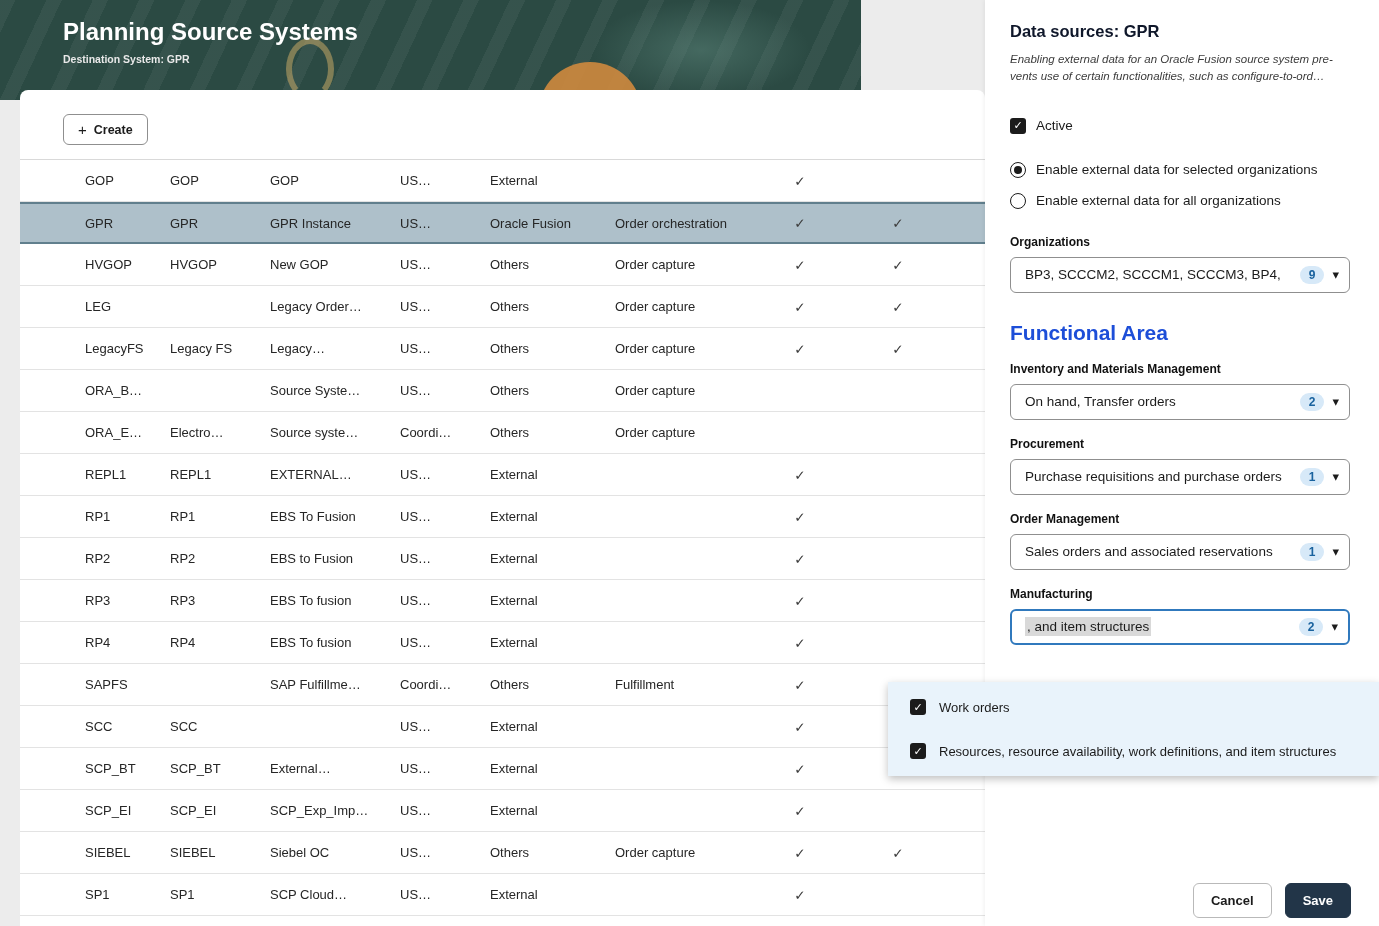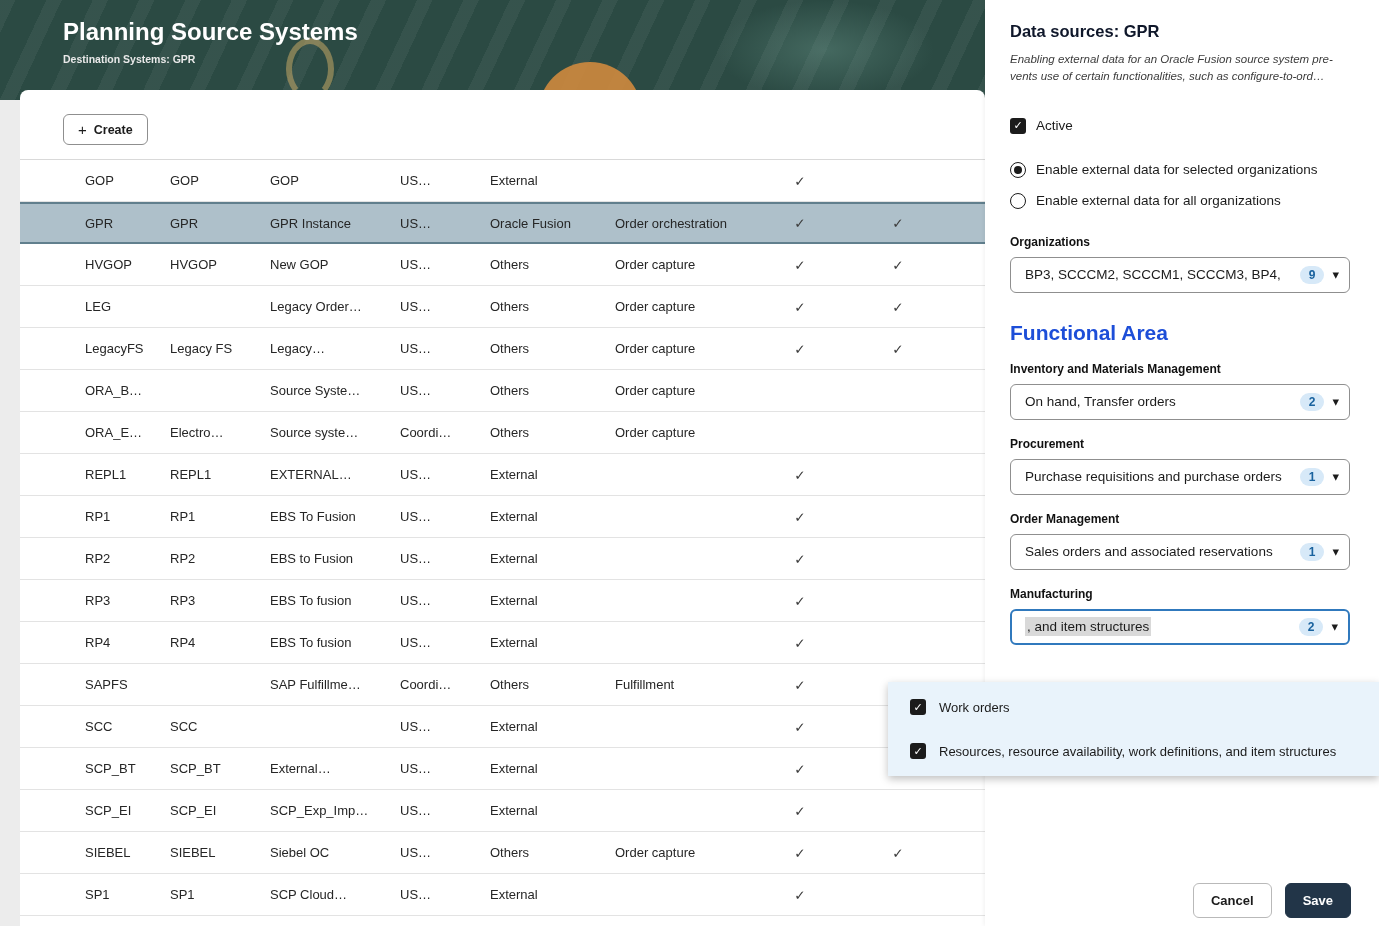--- a/index.html
+++ b/index.html
@@ -7,21 +7,21 @@
   body {
     position: relative;
     overflow: hidden;
     background: #ececec;
     font-family: "Liberation Sans", sans-serif;
     color: #1b1b1b;
   }
 
   
   .banner {
-    position: absolute; left: 0; top: 0; width: 985px; height: 100px;
+    position: absolute; left: 0; top: 0; width: 861px; height: 100px;
     background: #2b4a43; overflow: hidden;
   }
   .decor-leaves {
     position: absolute; inset: 0;
     background: repeating-linear-gradient(115deg, rgba(255,255,255,0.05) 0 14px, transparent 14px 42px);
   }
   .decor-orange {
     position: absolute; left: 538px; top: 62px; width: 104px; height: 58px;
     background: #cf8a3e; border-radius: 52px 52px 0 0; opacity: .9;
   }
@@ -139,21 +139,21 @@
 </style>
 </head>
 <body>
 
 <div class="banner">
   <div class="decor-leaves"></div>
   <div class="decor-gold"></div>
   <div class="decor-teal"></div>
   <div class="decor-orange"></div>
   <h1>Planning Source Systems</h1>
-  <div class="subtitle">Destination Systems: GPR</div>
+  <div class="subtitle">Destination System: GPR</div>
 </div>
 
 <div class="card">
   <div class="toolbar">
     <button class="create-btn">
       <span class="plus">+</span>
       <span>Create</span>
     </button>
   </div>
   <div class="table">

